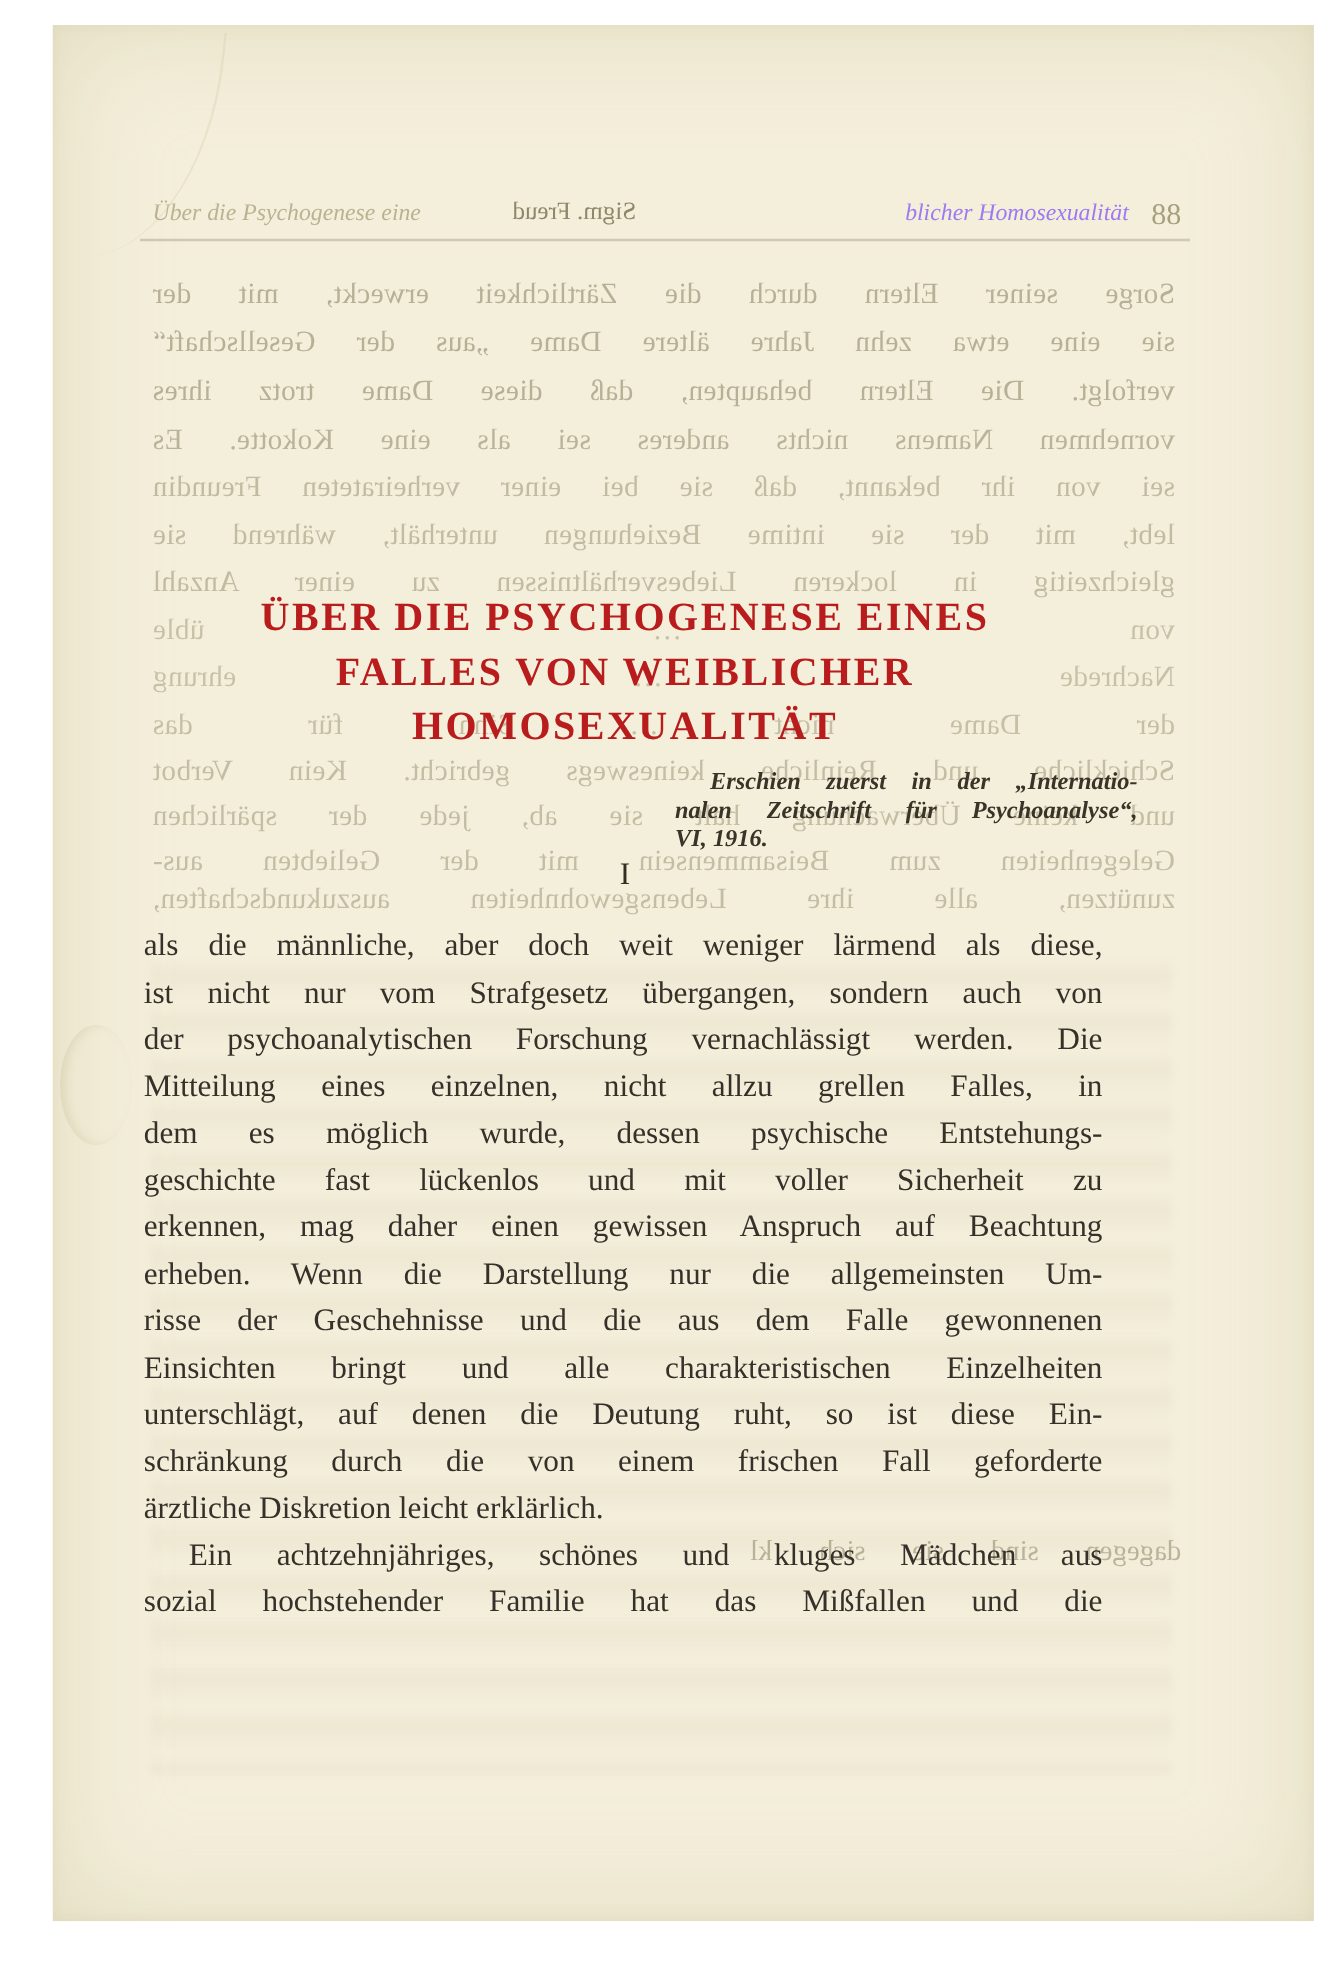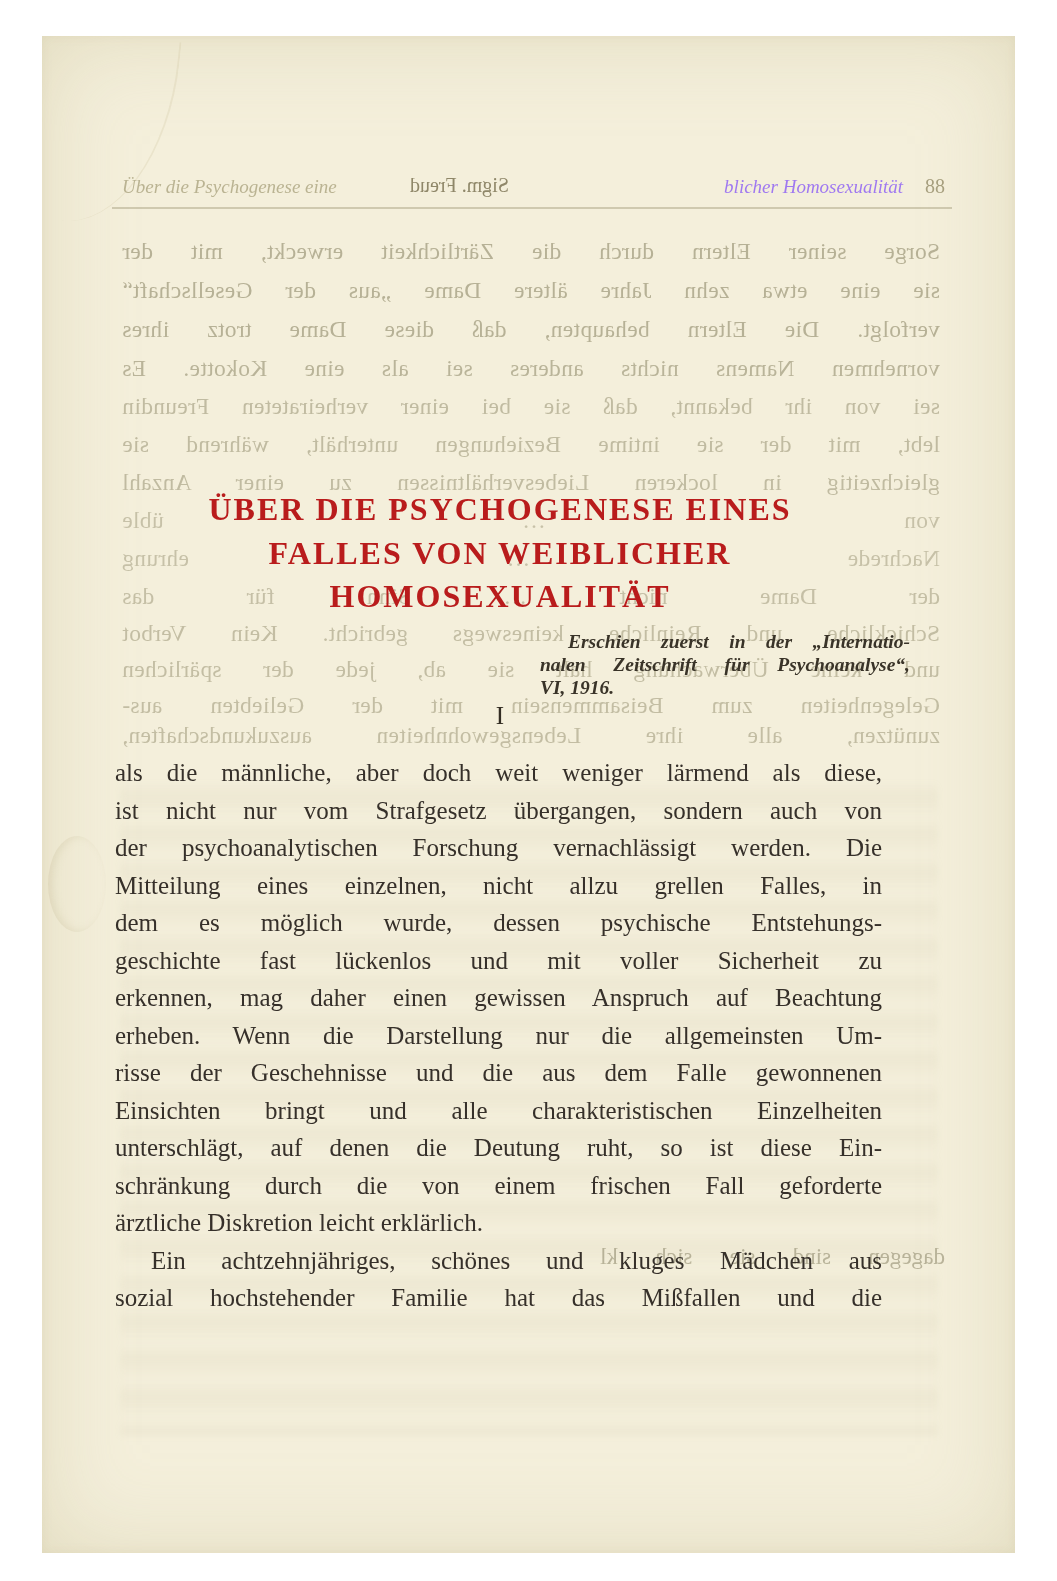--- a/index.html
+++ b/index.html
@@ -1,23 +1,24 @@
 <!DOCTYPE html>
 <html><head>
 <meta charset="utf-8">
 <style>
   html,body{margin:0;padding:0;}
   body{
     width:1057px;height:1581px;position:relative;background:#ffffff;
     font-family:"Liberation Serif", serif;overflow:hidden;
   }
   .page{
-    position:absolute;left:42px;top:36px;width:973px;height:1517px;
+    position:absolute;left:42px;top:20px;width:973px;height:1517px;
     background:#f4efdb;
     box-shadow:inset 0 0 90px rgba(198,188,146,.38), inset 0 0 10px rgba(205,196,158,.30);
+    padding-left:36px;
   }
   .crease{
     position:absolute;left:18px;top:0;width:110px;height:190px;
     border-right:2px solid rgba(203,194,156,.45);
     border-radius:0 0 90% 0;transform:rotate(6deg);opacity:.55;
   }
   .blemish{
     position:absolute;left:6px;top:800px;width:58px;height:96px;border-radius:50%;
     box-shadow:inset 4px 0 8px rgba(190,180,140,.45);opacity:.6;
   }
@@ -29,21 +30,21 @@
   }
   .gh-mirror{
     position:absolute;left:368px;top:0px;font-size:20px;color:#8f8769;
     transform:scaleX(-1);filter:blur(.4px);white-space:nowrap;
   }
   .gh-right{
     position:absolute;right:112px;top:2px;font-style:italic;font-size:19px;
     color:#8b5cf6;opacity:.8;white-space:nowrap;
   }
   .gh-pagenum{
-    position:absolute;right:70px;top:1px;font-size:20px;color:#9a926f;opacity:.85;
+    position:absolute;right:70px;top:1px;font-size:24px;color:#9a926f;opacity:.85;
   }
   .rule{
     position:absolute;top:171px;left:70px;width:840px;height:0;
     border-top:2px solid rgba(155,148,114,.42);
   }
   .ghost-line{
     position:absolute;left:80px;width:818px;font-size:23.5px;
     color:#857f5e;transform:scaleX(-1);filter:blur(.6px);
     text-align:justify;text-align-last:justify;letter-spacing:.3px;
     white-space:normal;height:30px;overflow:visible;

